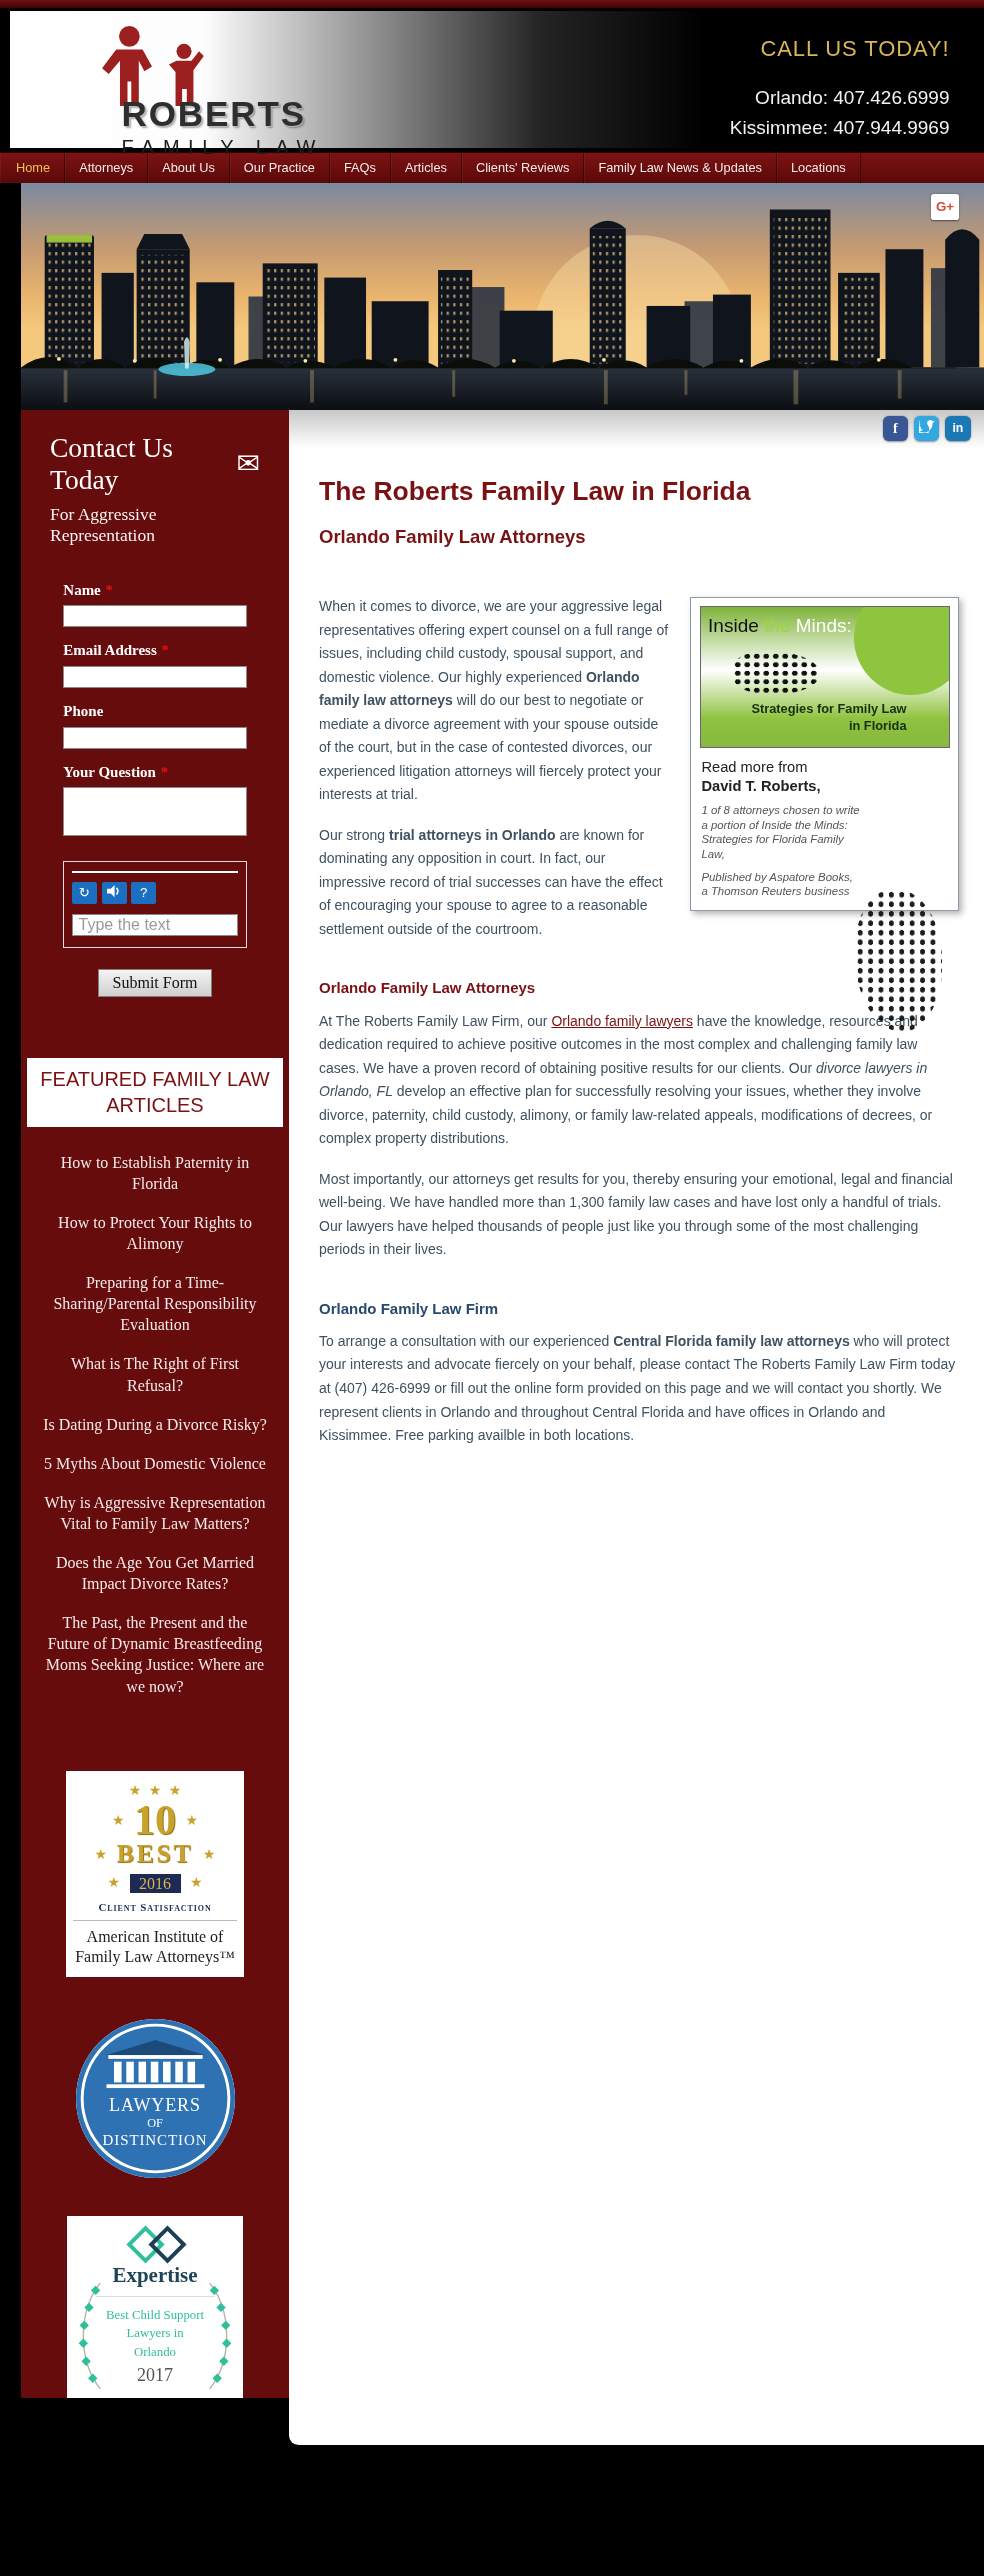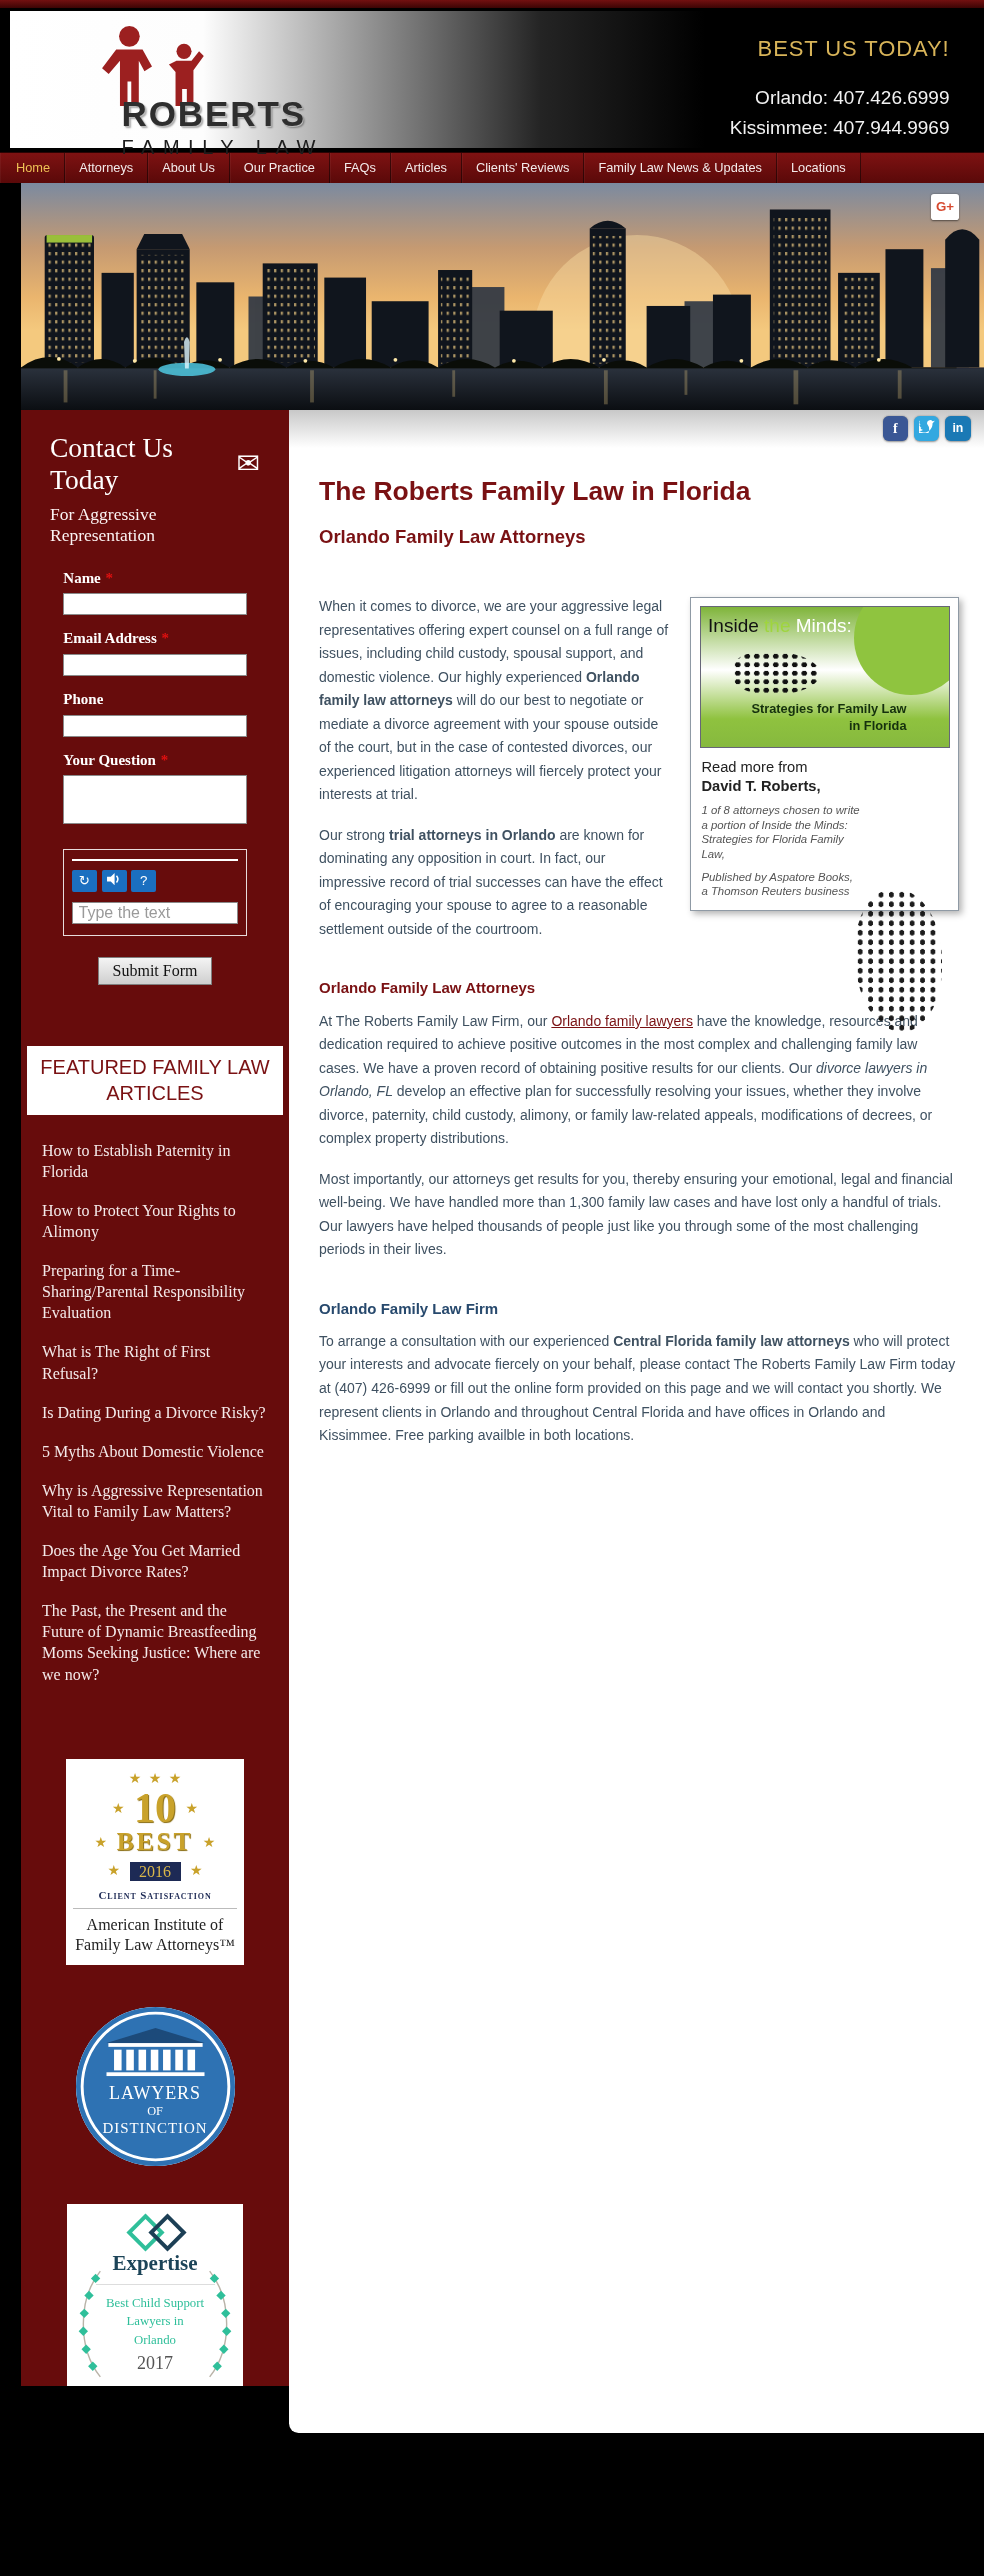--- a/index.html
+++ b/index.html
@@ -31,39 +31,39 @@
   .gplus{position:absolute;top:11.4px;right:25px;width:28px;height:26.5px;background:#fff;border-radius:2.8px;
     color:#d6492f;font-weight:bold;font-size:13.3px;text-align:center;line-height:26.5px;box-shadow:0 0.9px 1.9px rgba(0,0,0,.5);}
   
   .mainrow{display:flex;align-items:stretch;background:#000;padding-left:21px;min-height:1860px;}
   .sidebar{width:268px;background:#670c0c;color:#fff;padding:17px 0 0 0;margin-bottom:47px;
     font-family:"Liberation Serif",serif;}
   .sb-pad{padding:0 29px;}
   .contact-title{display:flex;align-items:center;gap:13.3px;font-size:27.5px;color:#fff;margin-top:5.7px;}
   .env{font-size:28px;line-height:1;}
   .contact-sub{font-size:17.5px;margin-top:7.6px;color:#fbf3f3;}
-  .cform{margin-top:24px;padding:0 13.3px;}
+  .cform{margin-top:36px;padding:0 13.3px;}
   .cform label{display:block;font-weight:bold;font-size:15px;margin:15px 0 6.6px;}
   .req{color:#e01010;margin-left:4.7px;}
   .cform input[type=text]{width:100%;box-sizing:border-box;height:22px;border:0.9px solid #8a8a8a;background:#fff;}
   .cform textarea{width:100%;box-sizing:border-box;height:49px;border:0.9px solid #8a8a8a;background:#fff;resize:none;}
   .captcha{border:0.9px solid #e8dcdc;margin-top:21px;padding:8.5px 7.6px 11.4px;}
   .cap-line{height:1.9px;background:#fff;margin-bottom:9.5px;}
   .cap-btns{display:flex;gap:4.7px;margin-bottom:9.5px;}
   .cap-btn{width:25px;height:22px;background:#1b6fc0;color:#fff;border-radius:1.9px;text-align:center;
     line-height:22px;font-size:13.3px;font-family:"Liberation Sans",sans-serif;cursor:pointer;}
   .captcha input{width:100%;box-sizing:border-box;height:26.5px;border:0.9px solid #8a8a8a;
     font-size:16px;color:#444;padding:0 5.7px;font-family:"Liberation Sans",sans-serif;}
   .captcha input::placeholder{color:#9a9a9a;}
   .submit{display:block;margin:21px auto 0;font-family:"Liberation Serif",serif;font-size:16px;color:#111;
     background:linear-gradient(#f4f4f4,#cfcfcf);border:0.9px solid #7f7f7f;padding:3.8px 13.3px;cursor:pointer;}
   .feat-title{background:#fff;color:#7a1113;font-family:"Liberation Sans",sans-serif;font-size:20px;
     text-align:center;padding:8.5px 9.5px;margin:61px 5.7px 25px;line-height:1.3;}
   .articles{padding:0 21px;}
-  .articles a{display:block;color:#f4eaea;text-decoration:none;font-size:16px;line-height:1.32;margin-bottom:18px;}
+  .articles a{display:block;color:#f4eaea;text-decoration:none;font-size:16px;line-height:1.32;margin-bottom:18px;text-align:center;}
   
   .badge10{width:167px;margin:74px auto 0;background:#fff;color:#1d2a55;text-align:center;
     padding:11.4px 5.7px 9.5px;font-family:"Liberation Serif",serif;}
   .b10-star{color:#c9a22b;font-size:14px;}
   .b10-row{display:flex;align-items:center;justify-content:center;gap:9.5px;}
   .b10-10{font-size:42px;font-weight:bold;color:#c9a22b;text-shadow:0.9px 0.9px 0.9px #8a6d12;line-height:1;}
   .b10-best{font-size:25.6px;font-weight:bold;color:#c9a22b;letter-spacing:2.8px;text-shadow:0.9px 0.9px 0.9px #8a6d12;line-height:1.05;}
   .b10-year{display:inline-block;background:#1d2a55;color:#d9b64a;font-size:16px;padding:0.9px 9.5px;margin:5.7px 0 3.8px;}
   .b10-sub{font-size:11px;font-weight:bold;letter-spacing:0.9px;color:#1d2a55;font-variant:small-caps;margin-top:3.8px;}
   .badge10 hr{border:none;border-top:0.9px solid #bbb;margin:6.6px 1.9px;}
@@ -143,21 +143,21 @@
               <path d="M84 38 L100 38 L108 28 L113 33 L102 48 L102 86 L95 86 L95 68 L90 68 L90 86 L83 86 L83 50 L76 42 Z"></path>
             </g>
           </svg>
         </div>
         <div class="logo-text">
           <div class="logo-name">ROBERTS</div>
           <div class="logo-sub">FAMILY LAW</div>
         </div>
       </div>
       <div class="call-block">
-        <div class="call-today">BEST US TODAY!</div>
+        <div class="call-today">CALL US TODAY!</div>
         <div class="phones">
           <div>Orlando: 407.426.6999</div>
           <div>Kissimmee: 407.944.9969</div>
         </div>
       </div>
     </div>
   </div>
 
   <div class="nav">
     <a href="#" class="active">Home</a>

